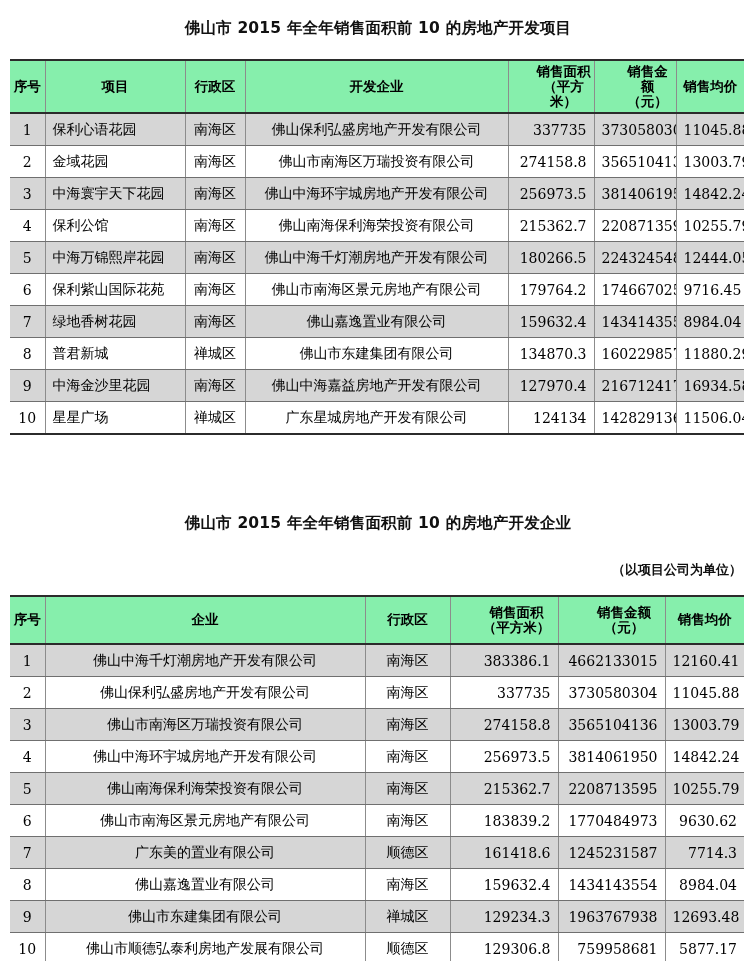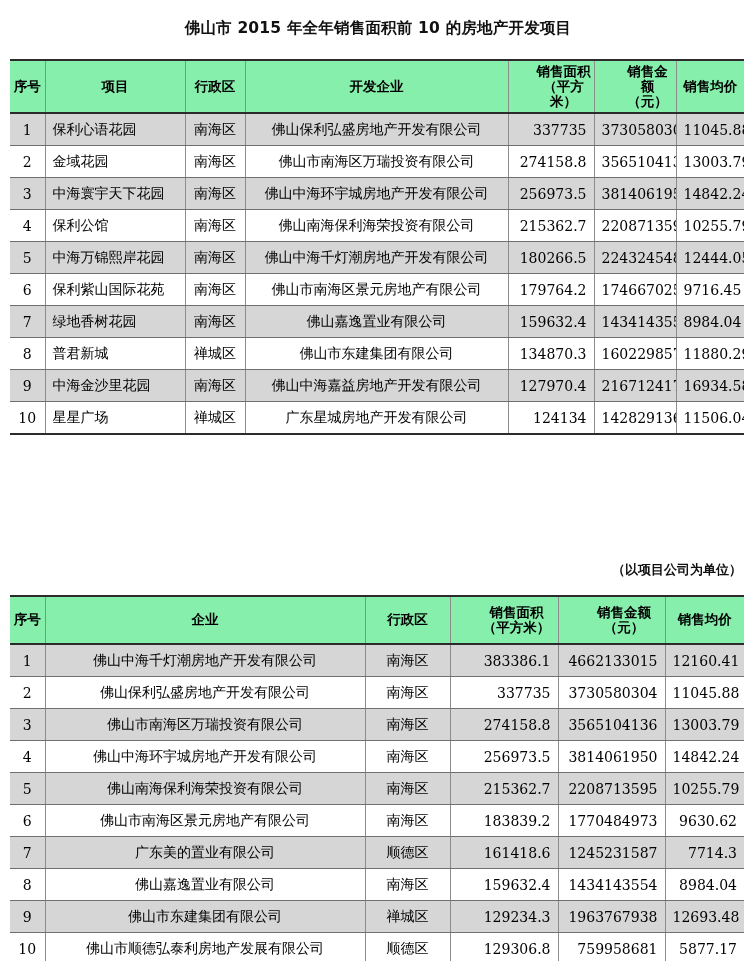--- a/index.html
+++ b/index.html
@@ -235,20 +235,23 @@
             <td class="cell-mid">禅城区</td>
             <td class="cell-text">广东星城房地产开发有限公司</td>
             <td class="cell-num">124134</td>
             <td class="cell-num">1428291363</td>
             <td class="cell-num">11506.04</td>
           </tr>
         </tbody>
     </table>
   </div>
 
+  <div class="section" style="top:513px;">
+    <div class="doc-title">佛山市 2015 年全年销售面积前 10 的房地产开发企业</div>
+  </div>
 
   <div class="section" style="top:561px;">
     <div class="unit-note">（以项目公司为单位）</div>
   </div>
 
   <div class="section" style="top:595px;">
     <table class="rank-table t2">
       <colgroup>
         <col class="c-idx">
           <col class="c-a">

